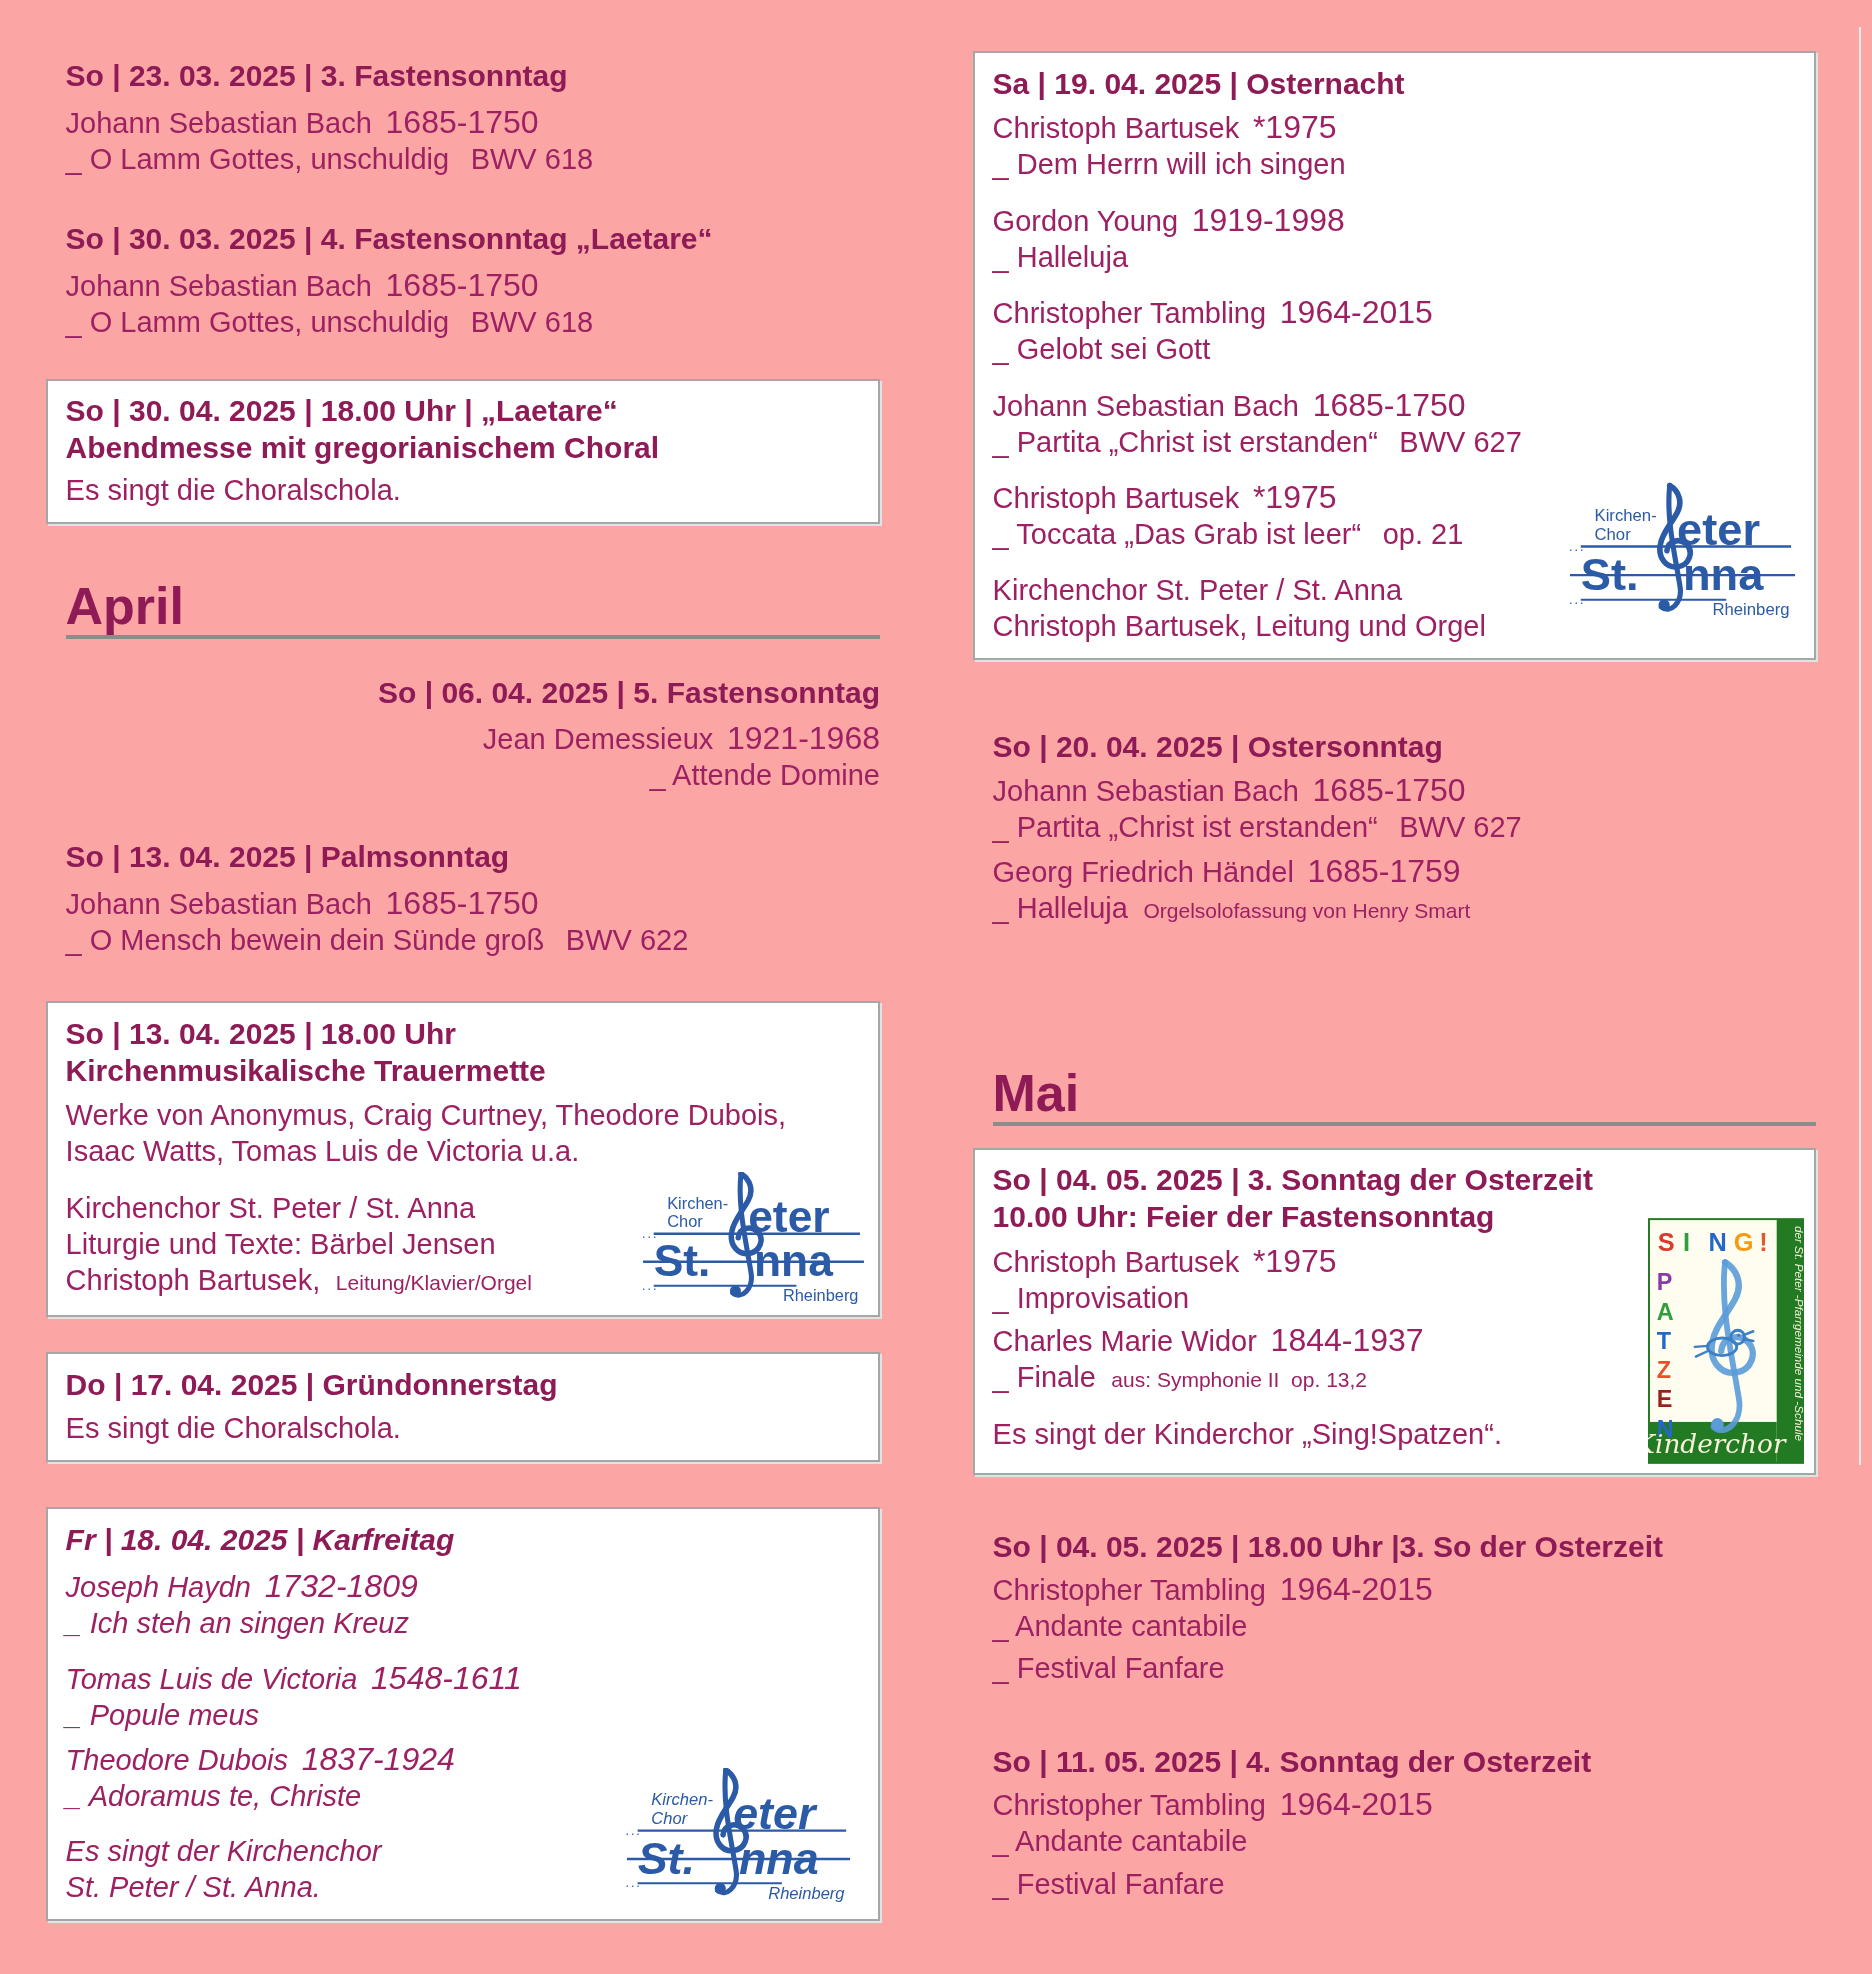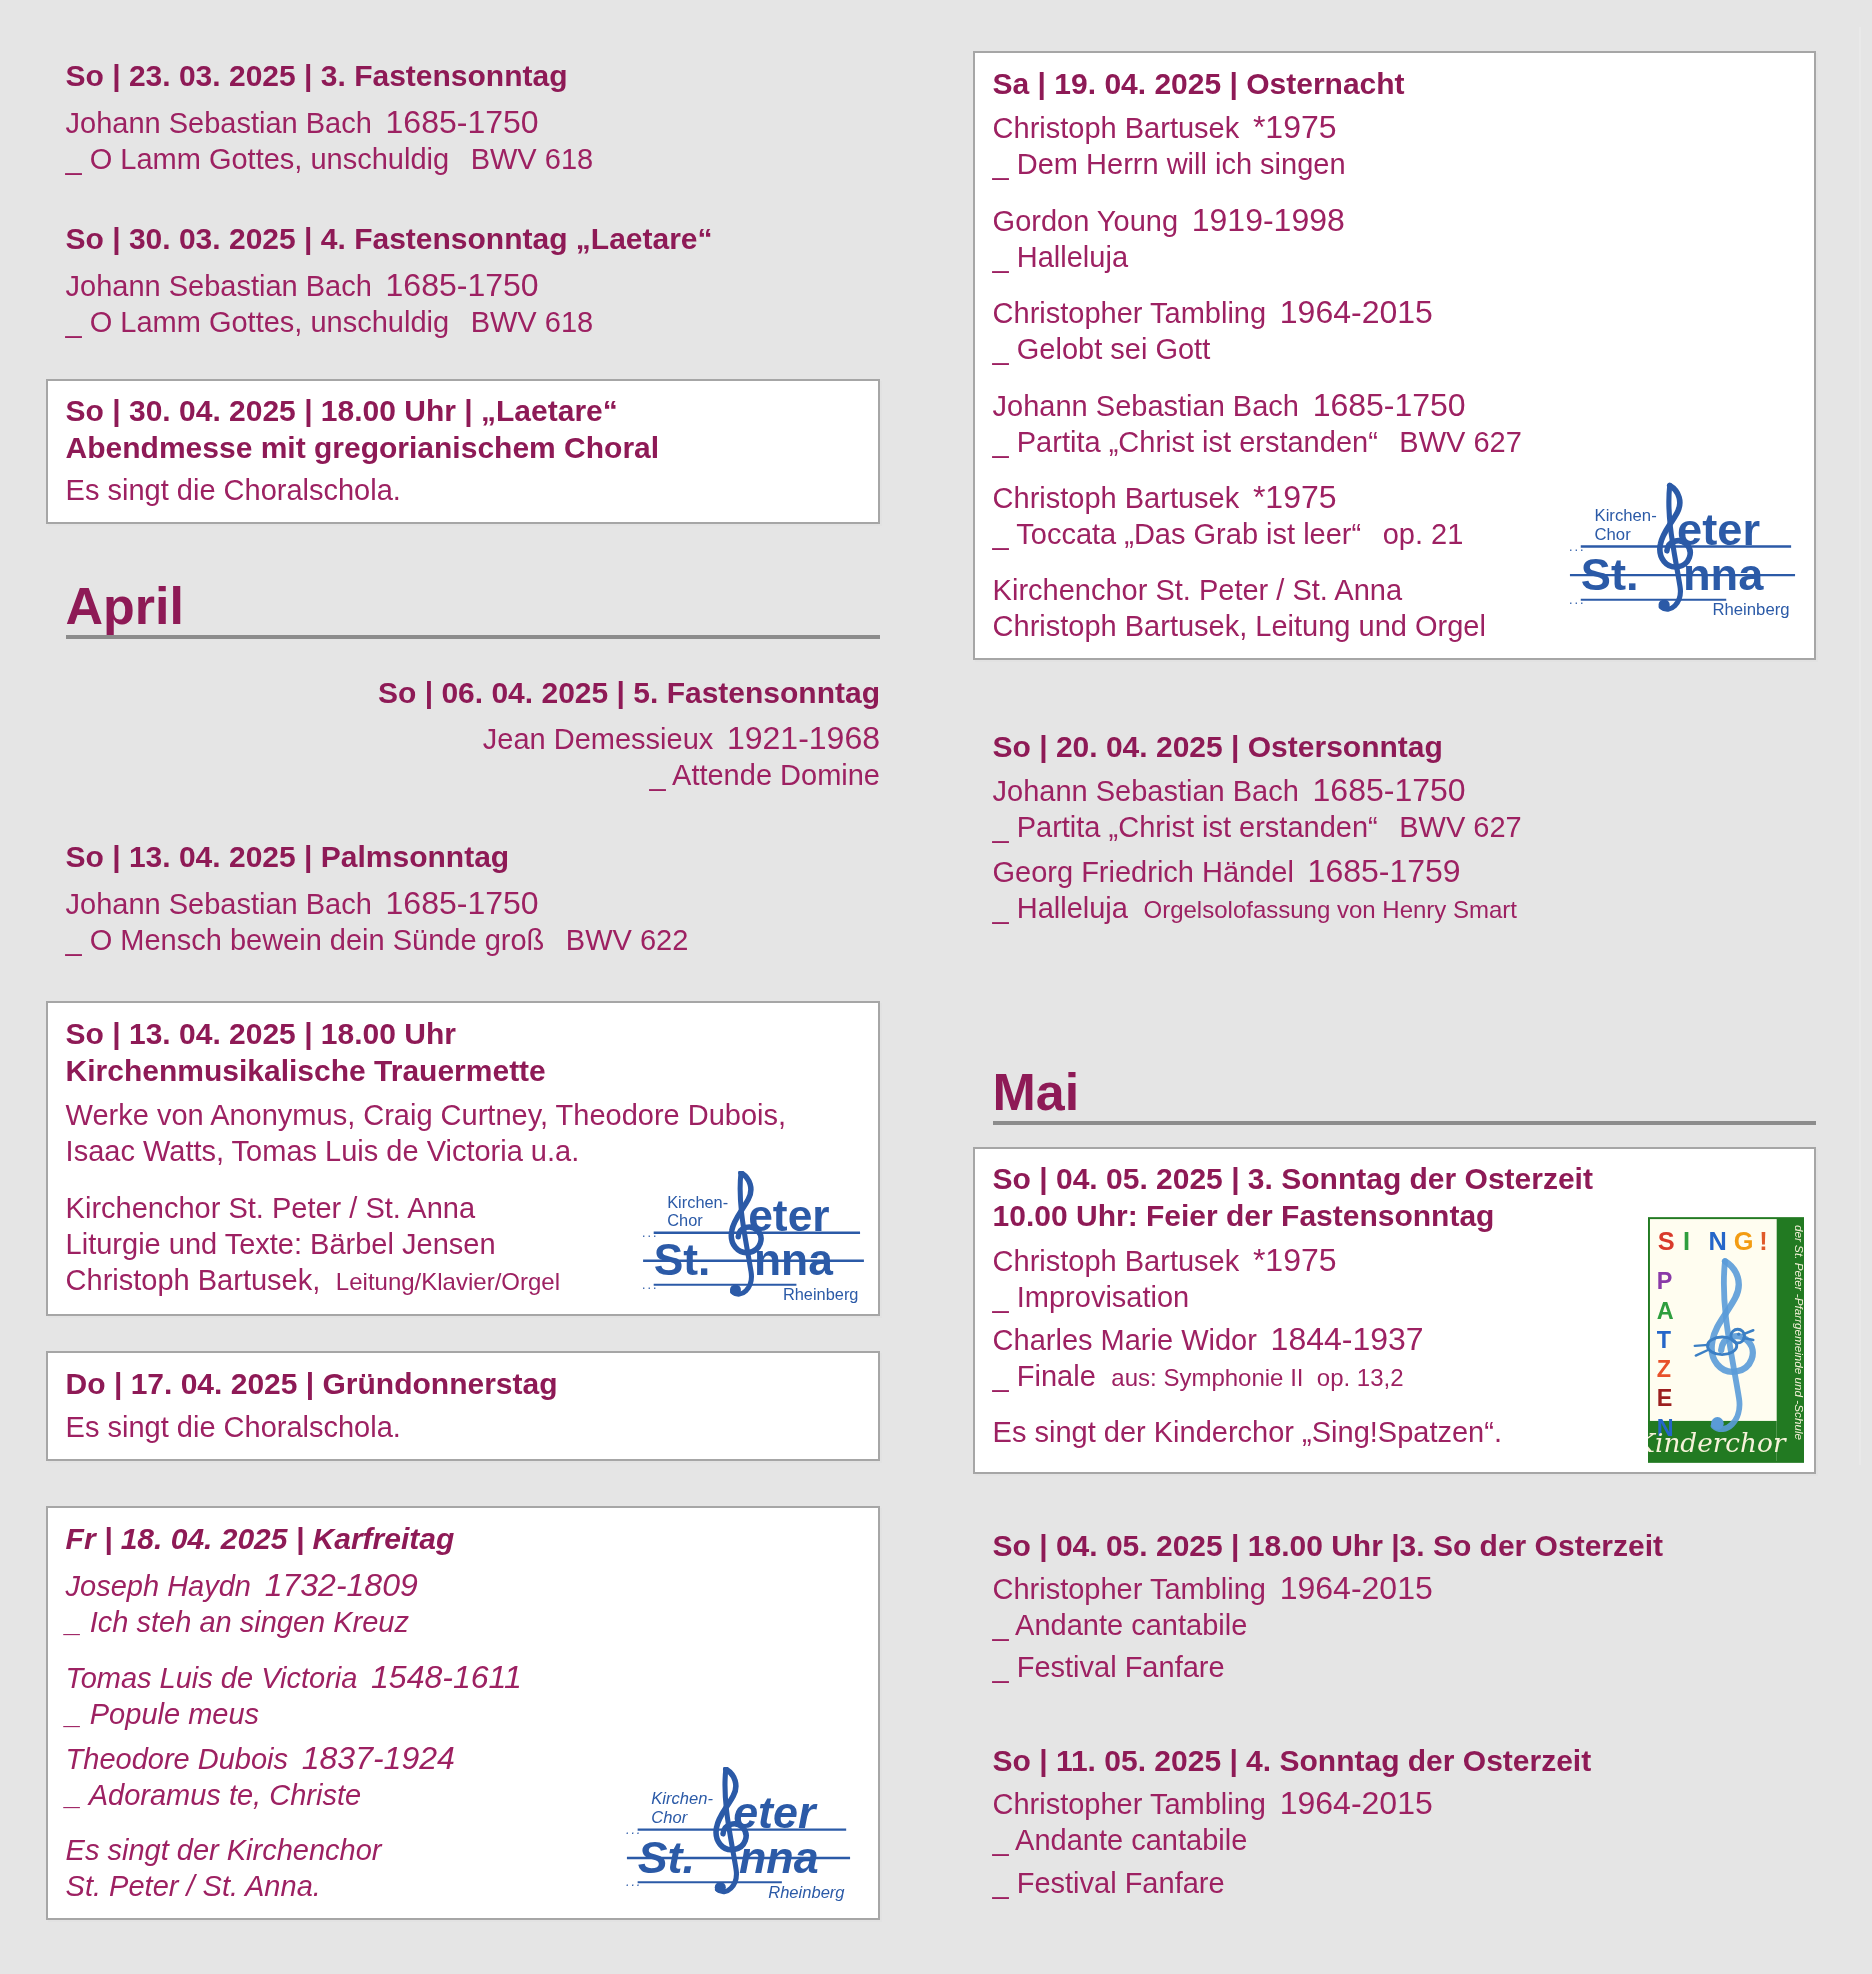--- a/index.html
+++ b/index.html
@@ -1,27 +1,27 @@
 <!DOCTYPE html>
 <html style="--heading: #8e1a56; --body: #9d2162; --rule: #8c8c8c; --box-border: #a6a6a6; --logo-blue: #2b5aa7; --sing-green: #227a22; --sing-cream: #f7f2da; --sing-bg: #fffdf0; --clef-crayon: #5a9bd8;"><head>
 <meta charset="utf-8">
 <style>
   html,body{margin:0;padding:0;background:#ffffff;}
   body{font-family:"Liberation Sans", sans-serif;}
-  .page{position:relative;width:1872px;height:1975px;background:#e5e5e5;overflow:hidden;}
+  .page{position:relative;width:1872px;height:1975px;background:#fca5a5;overflow:hidden;}
   .col{position:absolute;}
   .section{margin-left:19.5px;position:relative;}
   .section.boxed{margin-left:0;border:2px solid var(--box-border,#a6a6a6);
     box-shadow:2px 2px 0 #e2e2e2; padding:11.7px 17.6px 13.7px 17.6px;background:#fff;}
   .line{white-space:pre-wrap;font-size:29px;line-height:36px;color:var(--body,#9d2162);}
   .line.h{font-size:30px;line-height:37px;font-weight:bold;color:var(--heading,#8e1a56);}
   .line span{display:inline;}
   span.dates{font-size:32px;margin-left:13.7px;}
   span.tail{margin-left:21.5px;}
-  span.note{font-size:24px;margin-left:15.6px;}
+  span.note{font-size:21px;margin-left:15.6px;}
   .gap{width:100%;}
   .month{margin-left:19.5px;}
   .month .mh{font-size:52px;line-height:45px;font-weight:bold;color:var(--heading,#8e1a56);}
   .month .rule{height:3.9px;background:var(--rule,#8c8c8c);margin-top:5.9px;}
   .logo-abs{position:absolute;}
   .logo-abs svg{display:block;width:100%;height:100%;}
   svg text{font-family:"Liberation Sans", sans-serif;}
   .pa-small{font-size:17px;fill:var(--logo-blue,#2b5aa7);}
   .pa-big{font-size:46px;font-weight:bold;fill:var(--logo-blue,#2b5aa7);}
   .pa-dots{font-size:13px;fill:var(--logo-blue,#2b5aa7);letter-spacing:2px;}

